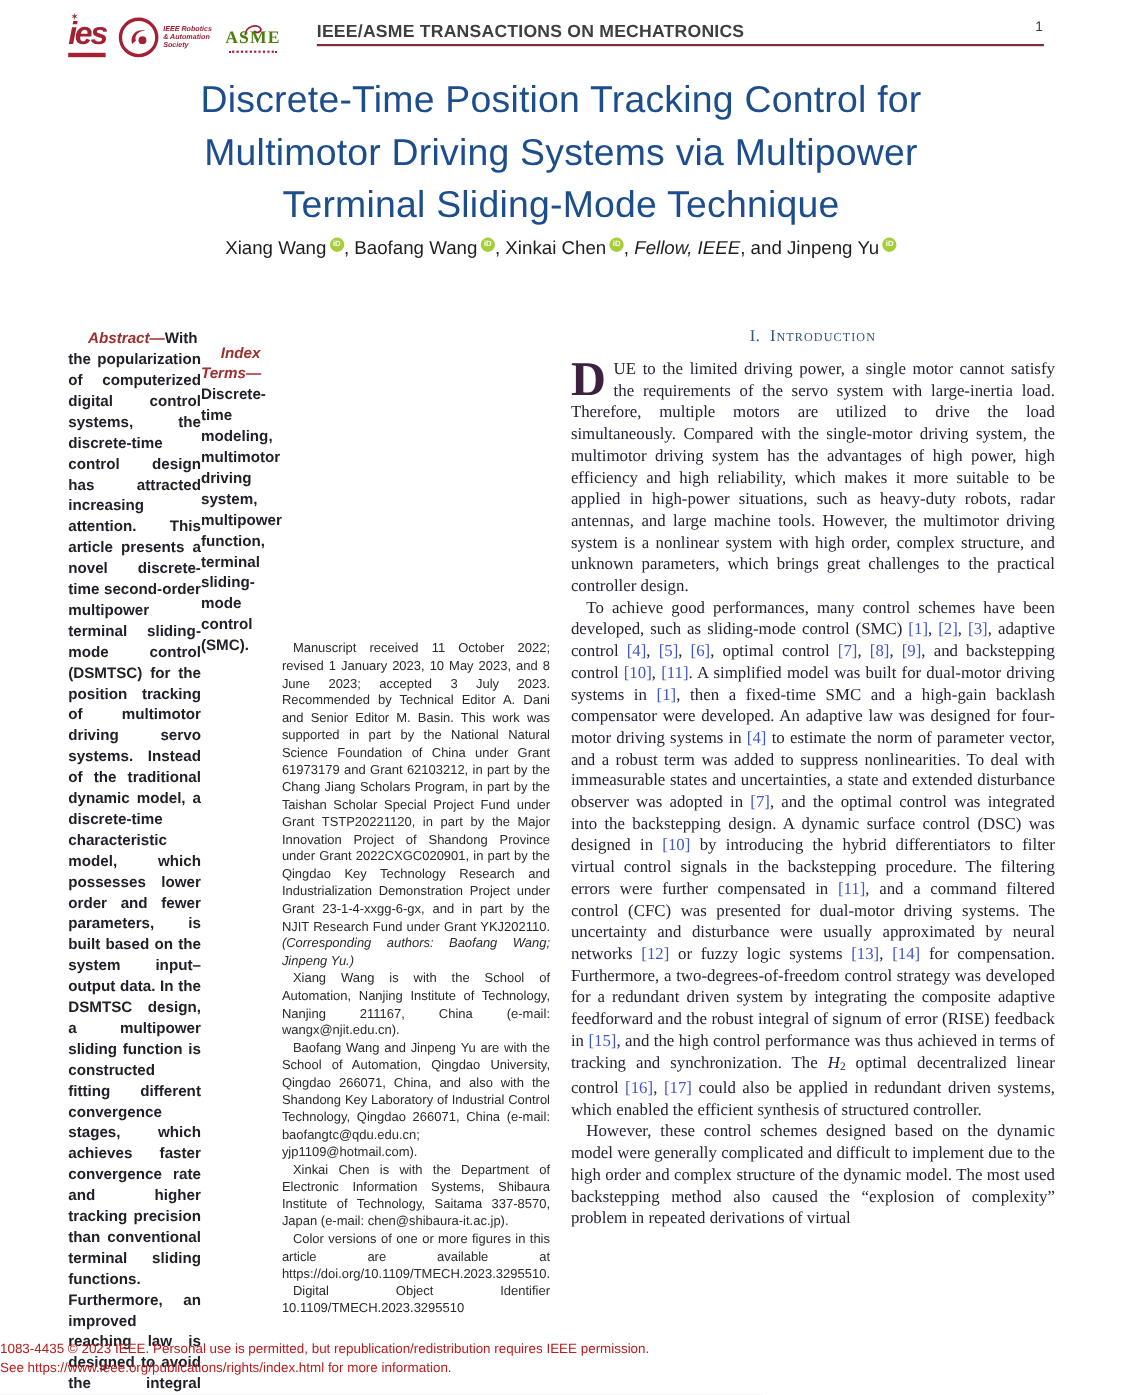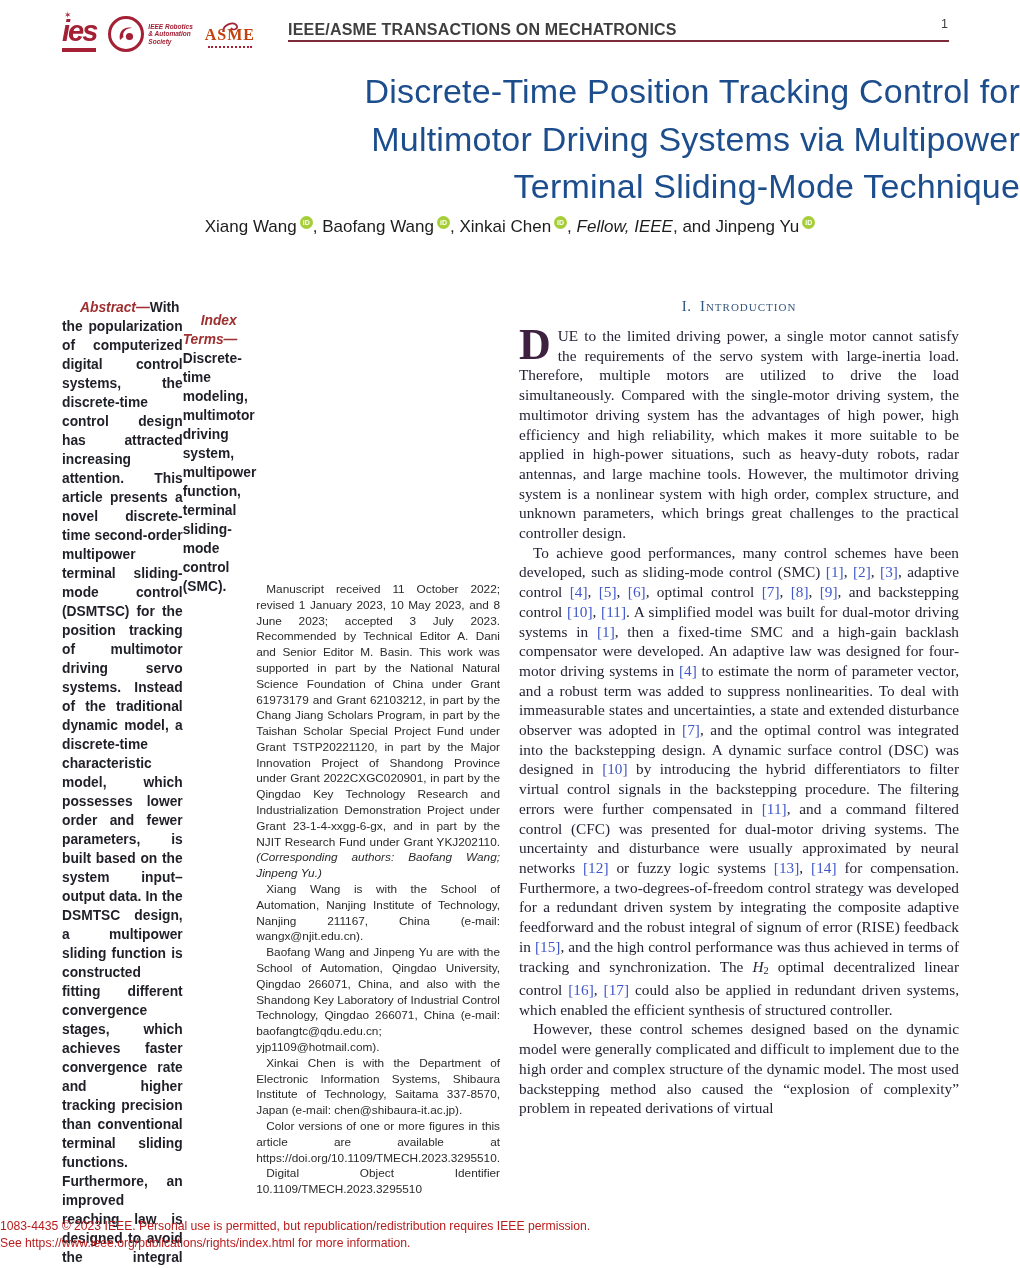--- a/index.html
+++ b/index.html
@@ -16,30 +16,30 @@
   .ies-wrap { position:relative; padding-bottom:2px; border-bottom:4px solid #a32035; }
   .ies-text { font-size:29px; font-weight:bold; letter-spacing:-2px; color:#a32035;
               font-style:italic; line-height:30px;margin-top:16px; }
   .ies-spark { position:absolute; top:-6px; left:2px; font-size:9px; color:#a32035; font-style:normal; }
   .ras { display:flex; align-items:center; gap:4px; }
   .ras-circle { width:36px; height:36px; border:3px solid #a32035; border-radius:50%;
                 display:flex; align-items:center; justify-content:center; }
   .ras-text { font-size:6.5px; line-height:7.5px; font-weight:bold; font-style:italic; color:#a32035; }
   .asme { display:flex; flex-direction:column; align-items:center; }
   .asme-text { font-family:"Liberation Serif", serif; font-size:16px; font-weight:bold;
-               color:#c2410c; letter-spacing:1px; line-height:16px; }
+               color:#4d7c0f; letter-spacing:1px; line-height:16px; }
   .asme-swirl { margin-bottom:-7px; }
   .asme-motto { width:44px; border-top:2px dotted #a32035; margin-top:3px; }
   .journal { position:absolute; left:226px; top:7px; font-size:16px; letter-spacing:0.2px;
              color:#3f3f3f; font-weight:bold; }
   .pageno { position:absolute; right:14px; top:3px; font-size:12.5px; color:#3f3f3f; }
   .hdr-rule { position:absolute; left:226px; right:13px; top:26px; height:2px; background:#7d2b3a; }
 
   
-  .title-block { position:absolute; left:0; right:0; top:68px; text-align:right;
+  .title-block { position:absolute; left:0; right:0; top:68px; text-align:center;
                  color:#1c4d8c; font-size:34px; line-height:47.5px; font-weight:400;
                  letter-spacing:0.2px; }
   .authors { position:absolute; left:0; right:0; top:216px; text-align:center;
              font-size:17px; color:#1d1d1d; }
   .run-orcid { display:inline-flex; width:13px; height:13px; border-radius:50%;
                background:#a6ce39; color:#fff; font-size:7px; font-weight:bold;
                align-items:center; justify-content:center; margin-left:3px;
                vertical-align:super; font-style:normal; }
   .run-i { font-style:italic; }
   .run-cite { color:#4056c8; }

